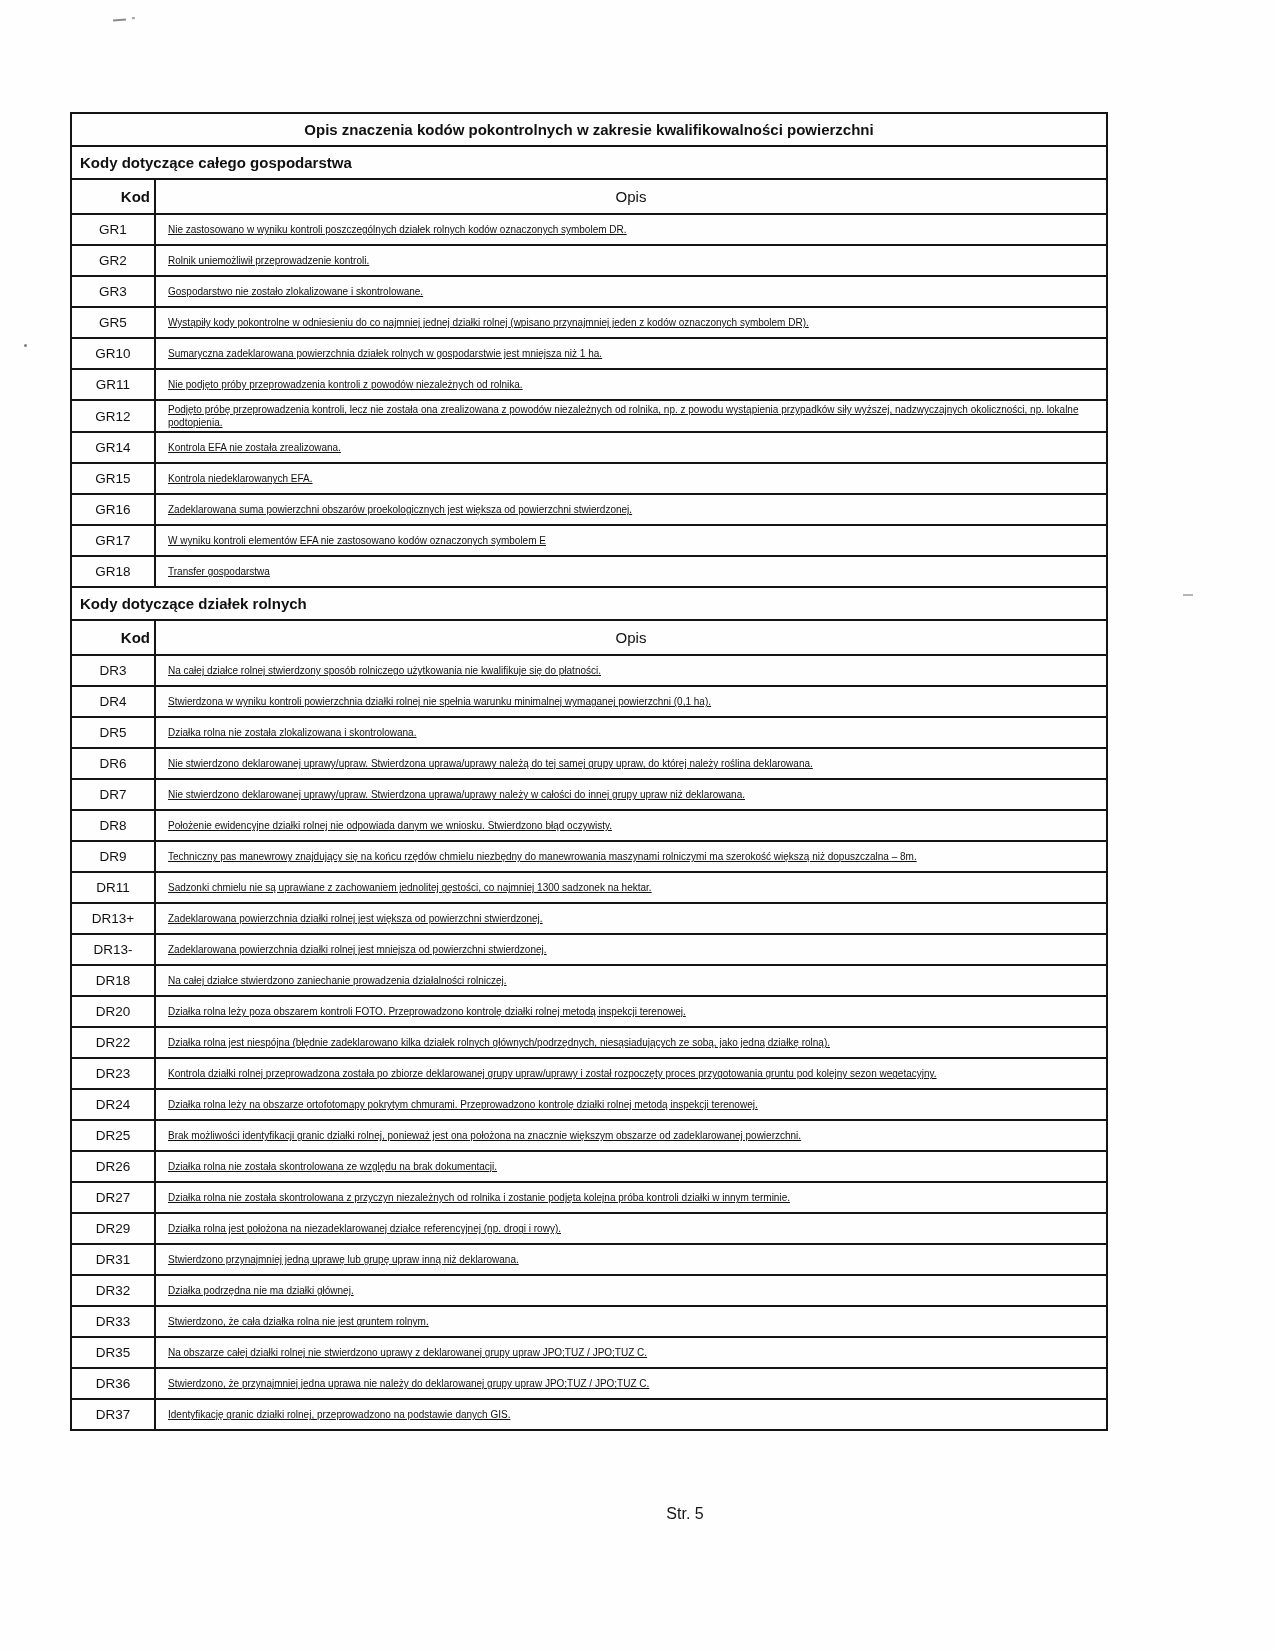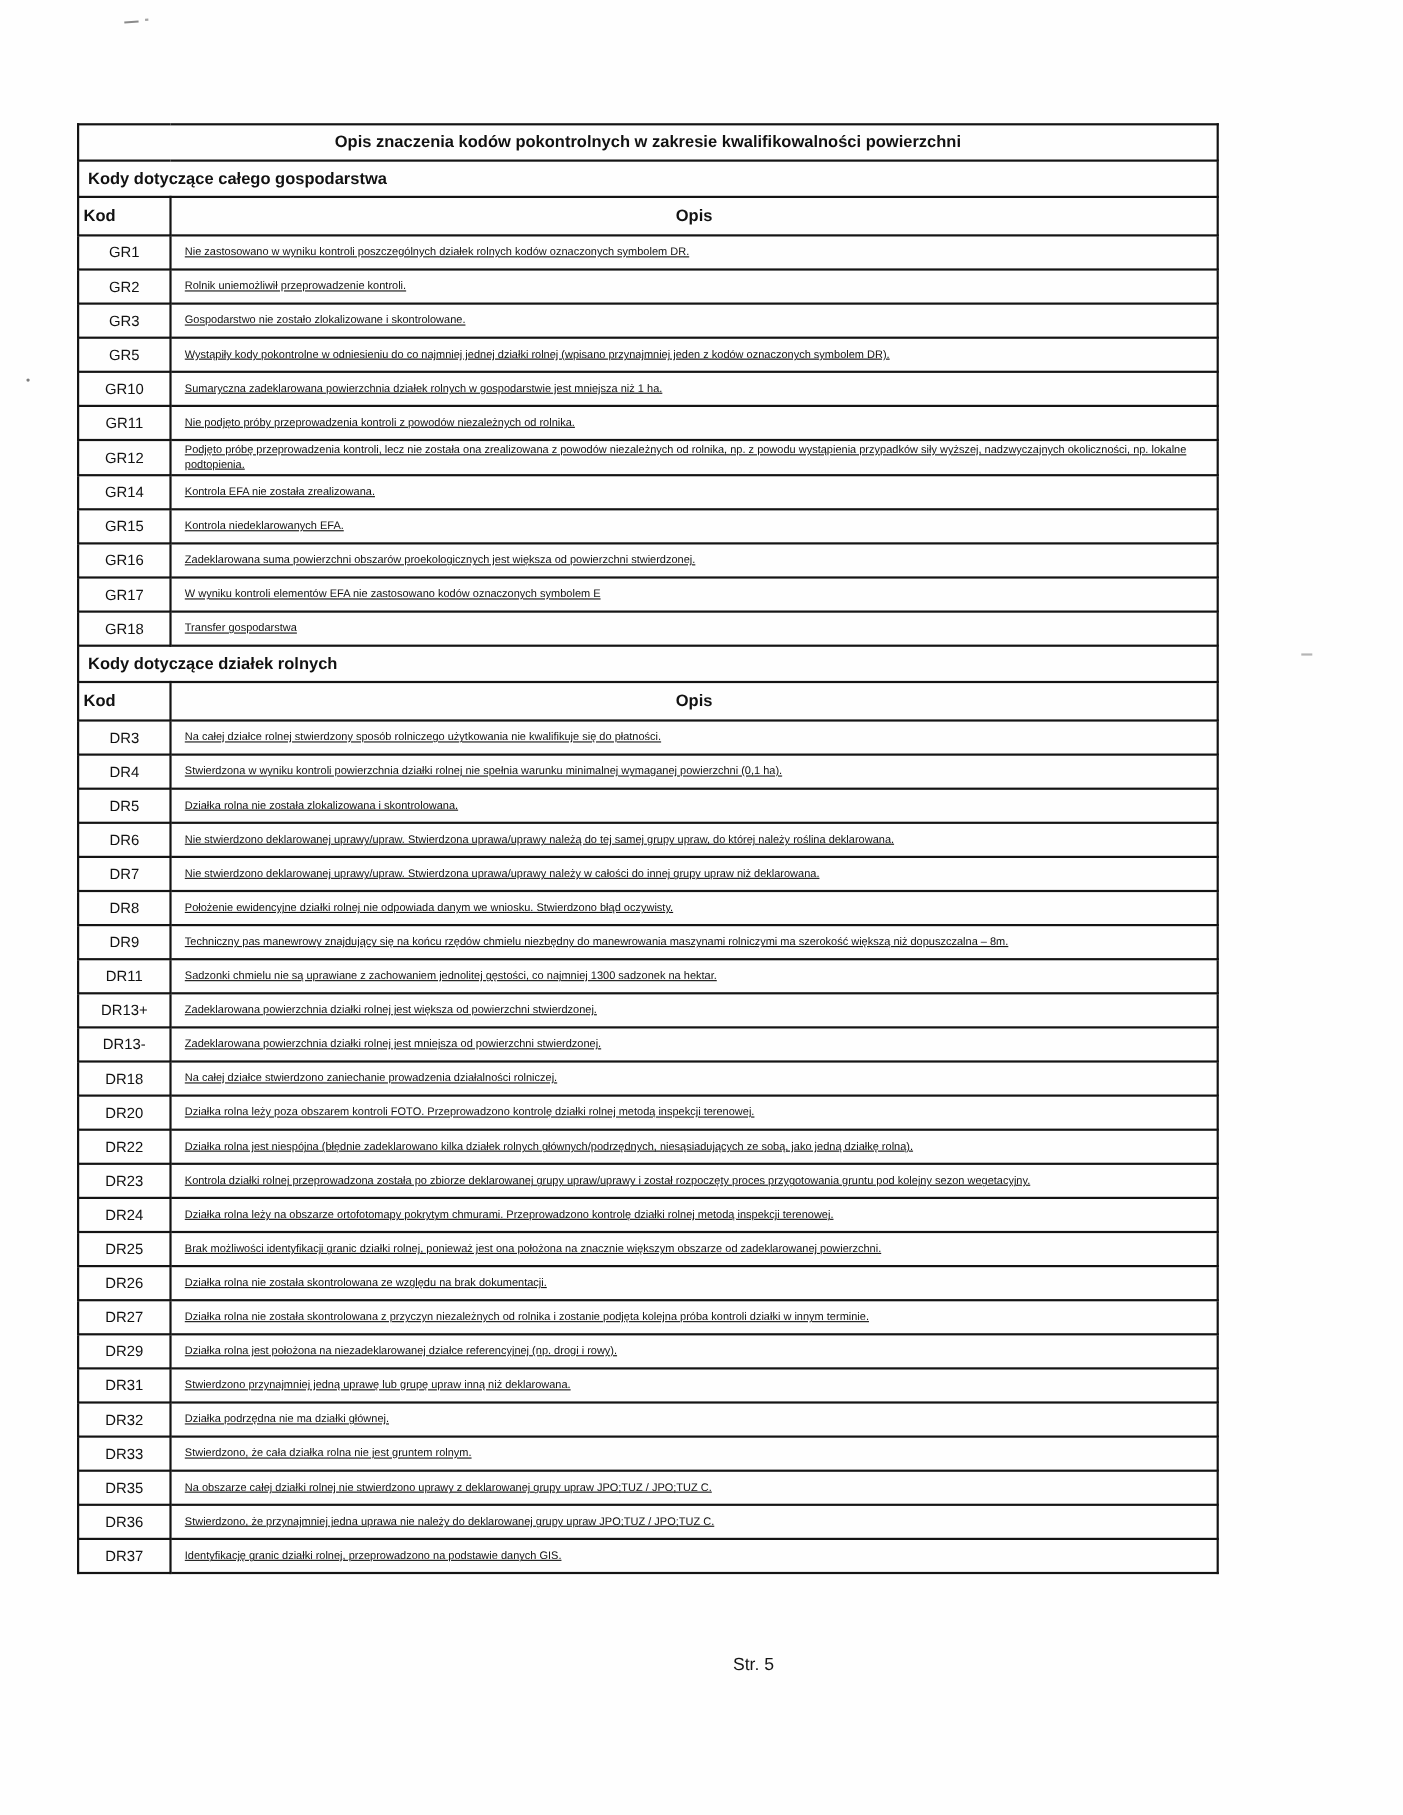--- a/index.html
+++ b/index.html
@@ -76,26 +76,26 @@
   .section-row td {
     font-weight: bold;
     font-size: 15px;
     text-align: left;
     padding: 7px 8px;
     margin-top: 28px;
   }
   .colhead-code {
     font-weight: bold;
     font-size: 15px;
-    text-align: left;
+    text-align: right;
     padding: 8px 4px;
     border-radius: 11px;
   }
   .colhead-desc {
-    font-weight: bold;
+    font-weight: normal;
     font-size: 15px;
     text-align: center;
     padding: 8px 10px;
   }
   .code-cell {
     font-size: 13.5px;
     text-align: center;
     padding: 7px 8px;
     width: 80px;
   }

